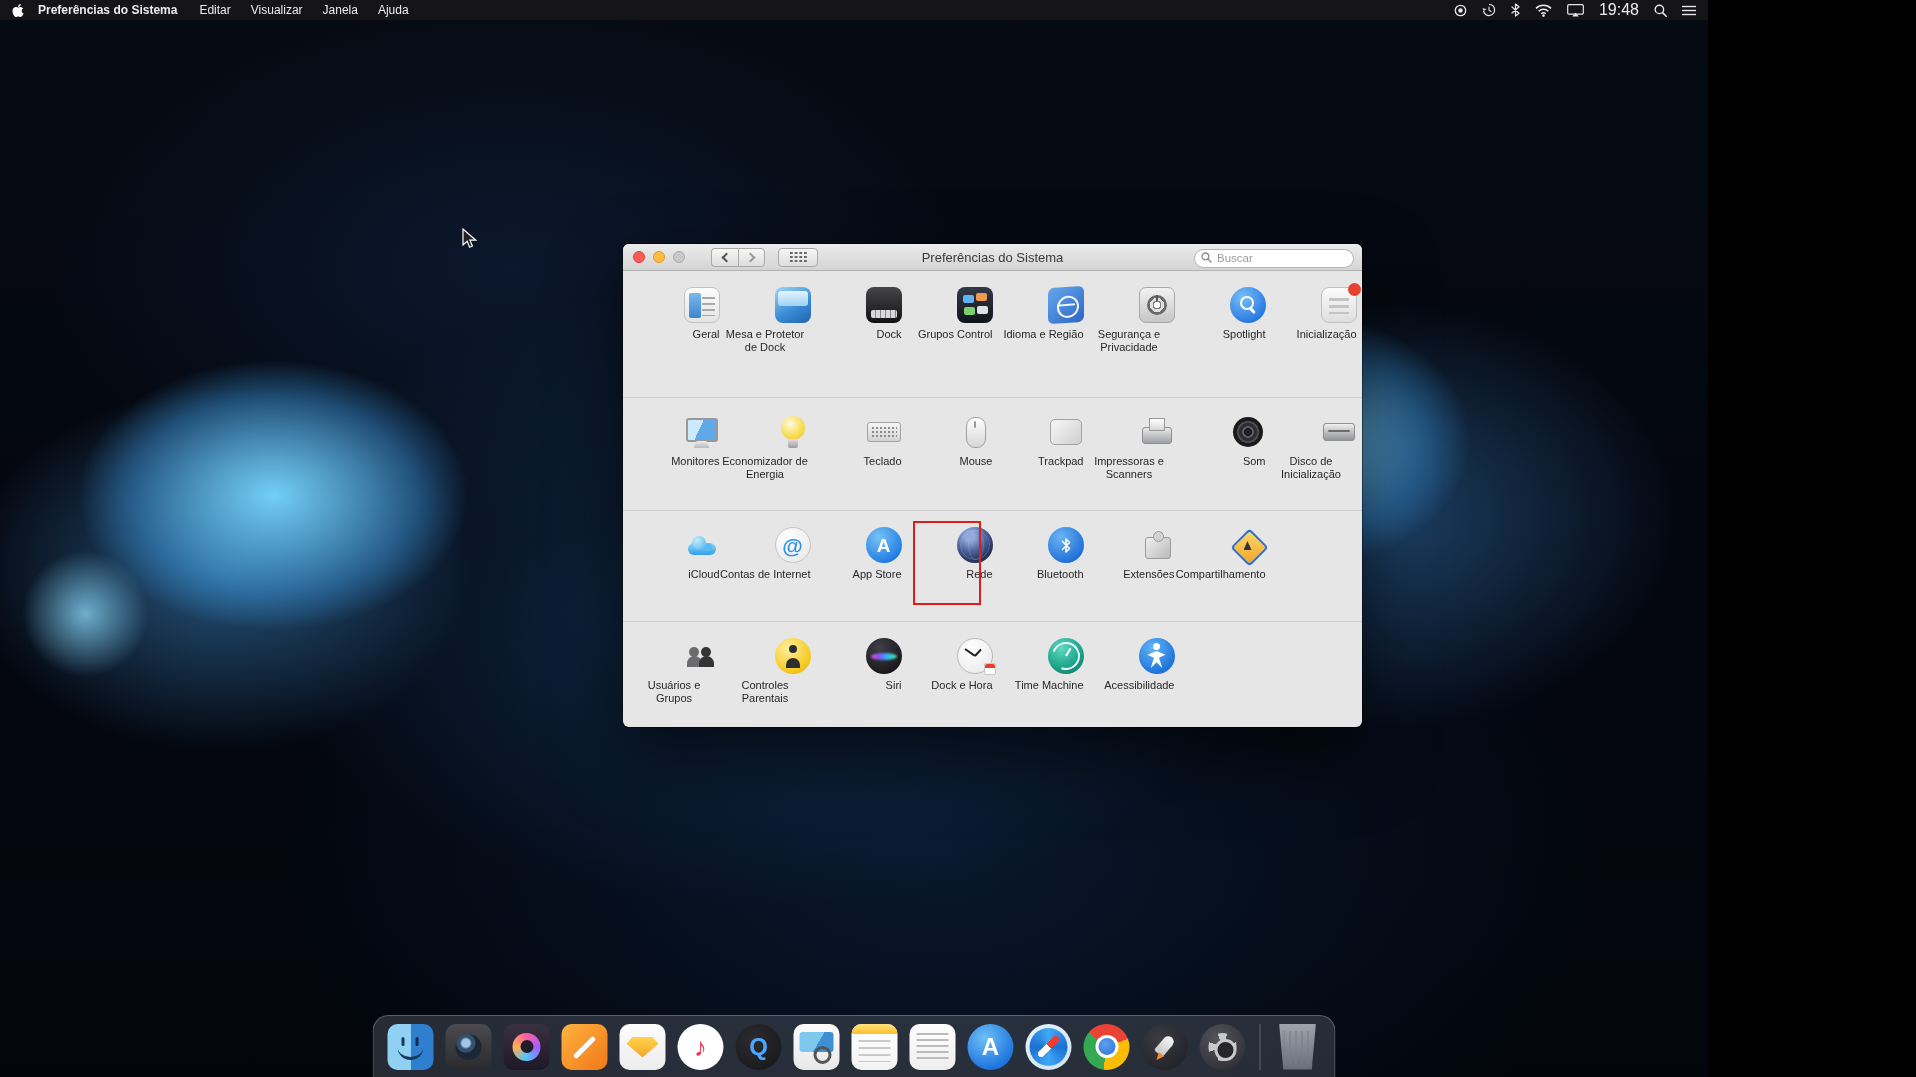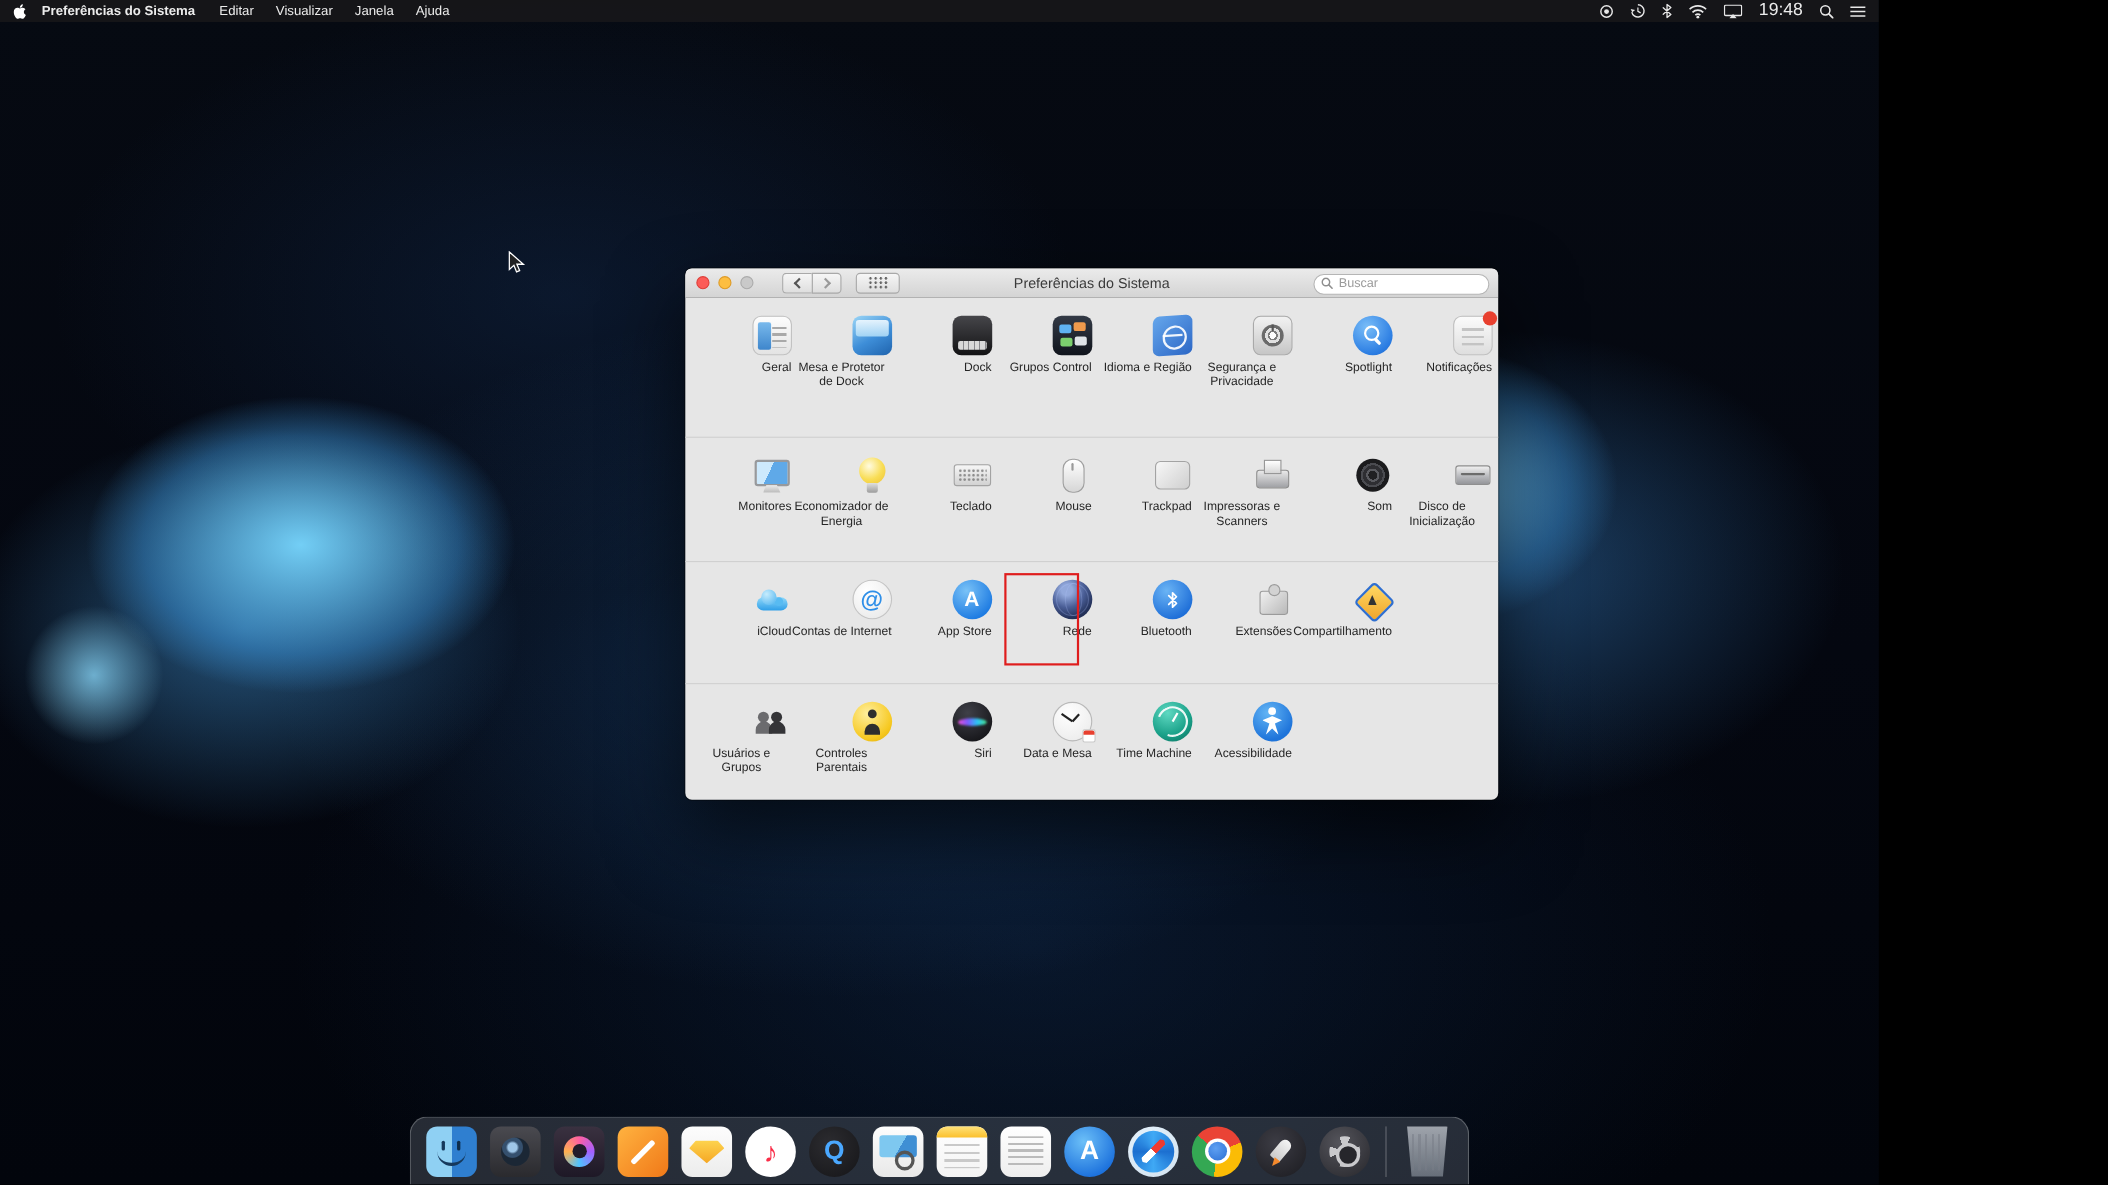--- a/index.html
+++ b/index.html
@@ -311,21 +311,21 @@
       <div class="cell">
         <div class="picon ic-seguranca"></div>
         <div class="plabel">Segurança e Privacidade</div>
       </div>
       <div class="cell">
         <div class="picon ic-spotlightp"></div>
         <div class="plabel">Spotlight</div>
       </div>
       <div class="cell">
         <div class="picon ic-notific"></div>
-        <div class="plabel">Notificações</div>
+        <div class="plabel">Inicialização</div>
       </div>
     </div>
 
     <div class="prefrow r2">
       <div class="cell">
         <div class="picon ic-monitores"></div>
         <div class="plabel">Monitores</div>
       </div>
       <div class="cell">
         <div class="picon ic-energia"></div>
@@ -410,21 +410,21 @@
         <div class="plabel">Controles Parentais</div>
       </div>
       <div class="cell">
         <div class="picon ic-siri"></div>
         <div class="plabel">Siri</div>
       </div>
       <div class="cell">
         <div class="picon ic-data">
             <span class="cal"></span>
           </div>
-        <div class="plabel">Data e Mesa</div>
+        <div class="plabel">Dock e Hora</div>
       </div>
       <div class="cell">
         <div class="picon ic-timemachine"></div>
         <div class="plabel">Time Machine</div>
       </div>
       <div class="cell">
         <div class="picon ic-acess"></div>
         <div class="plabel">Acessibilidade</div>
       </div>
     </div>

